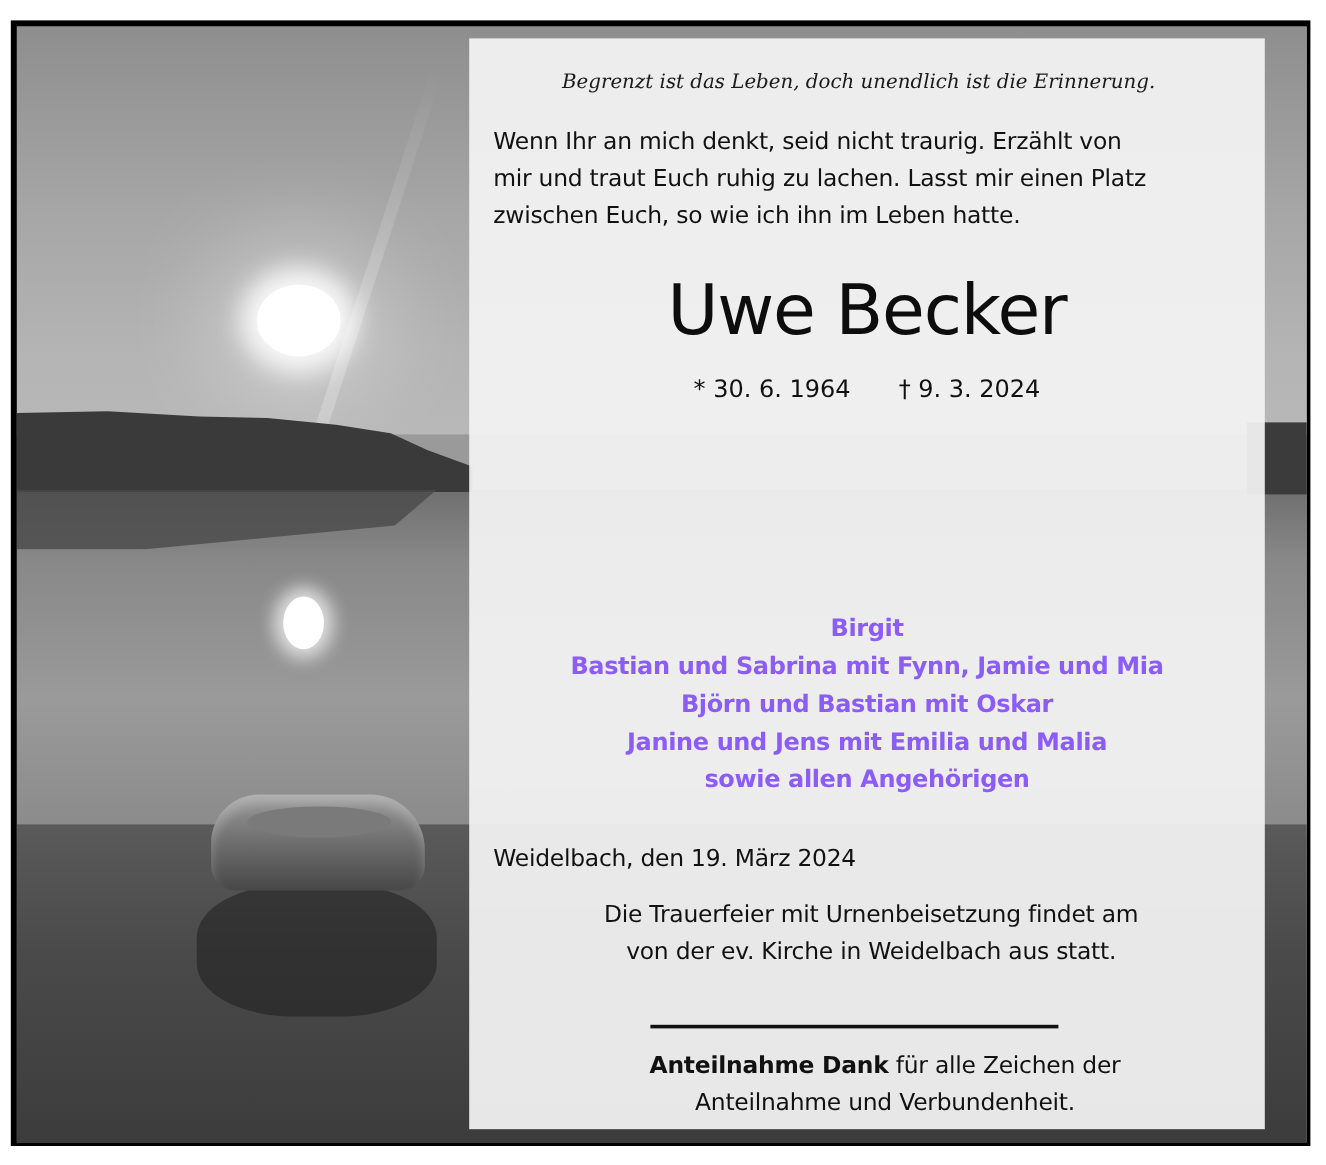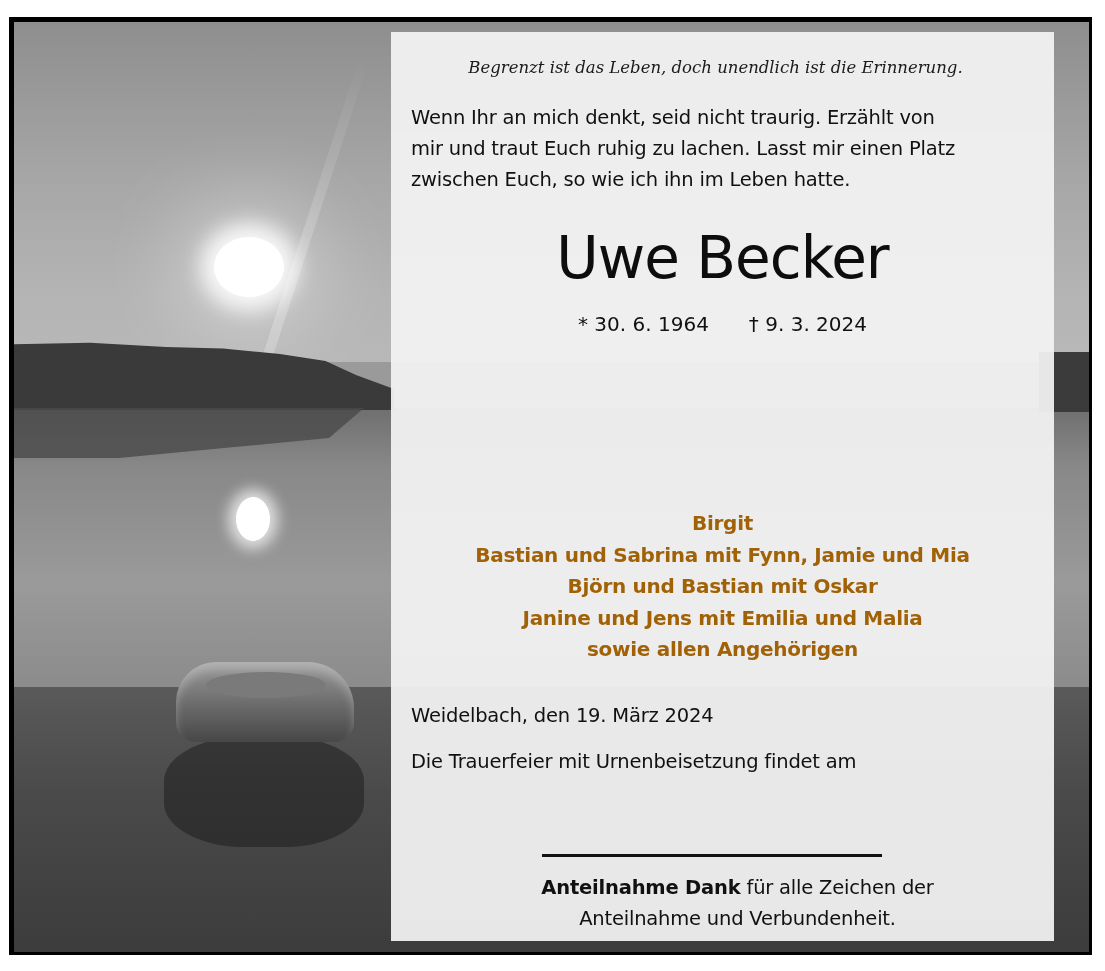--- a/index.html
+++ b/index.html
@@ -171,38 +171,38 @@
     }
     .grief span { display: block; }
     .family {
       position: absolute;
       left: 0; right: 0; top: 476px;
       text-align: center;
       font-size: 20px;
       font-weight: bold;
       line-height: 31.5px;
       letter-spacing: -0.3px;
-      color: #a16207;
+      color: #8b5cf6;
     }
     .family span { display: block; }
     .place-date {
       position: absolute;
       left: 20px; top: 672px;
       font-size: 19.5px;
       letter-spacing: -0.2px;
     }
     .ceremony {
       position: absolute;
       left: 20px; top: 714px;
       width: 630px;
       font-size: 19.5px;
       line-height: 31px;
       letter-spacing: -0.2px;
     }
-    .ceremony span { display: block; }
+    .ceremony span { display: block; text-align: center; }
     .divider {
       position: absolute;
       left: 151px; top: 822px;
       width: 340px; height: 3px;
       background: #111;
     }
     .thanks {
       position: absolute;
       left: 0; right: 0; top: 840px;
       text-align: center;
@@ -256,20 +256,21 @@
     <span>Bastian und Sabrina mit Fynn, Jamie und Mia</span>
     <span>Björn und Bastian mit Oskar</span>
     <span>Janine und Jens mit Emilia und Malia</span>
     <span>sowie allen Angehörigen</span>
   </div>
 
   <div class="place-date">Weidelbach, den 19. März 2024</div>
 
   <div class="ceremony">
     <span>Die Trauerfeier mit Urnenbeisetzung findet am</span>
+    <span>von der ev. Kirche in Weidelbach aus statt.</span>
   </div>
 
   <div class="divider"></div>
 
   <div class="thanks">
     <span class="line"><b>Anteilnahme Dank</b><span> für alle Zeichen der</span></span>
     <span class="line">Anteilnahme und Verbundenheit.</span>
   </div>
 </div>
 

